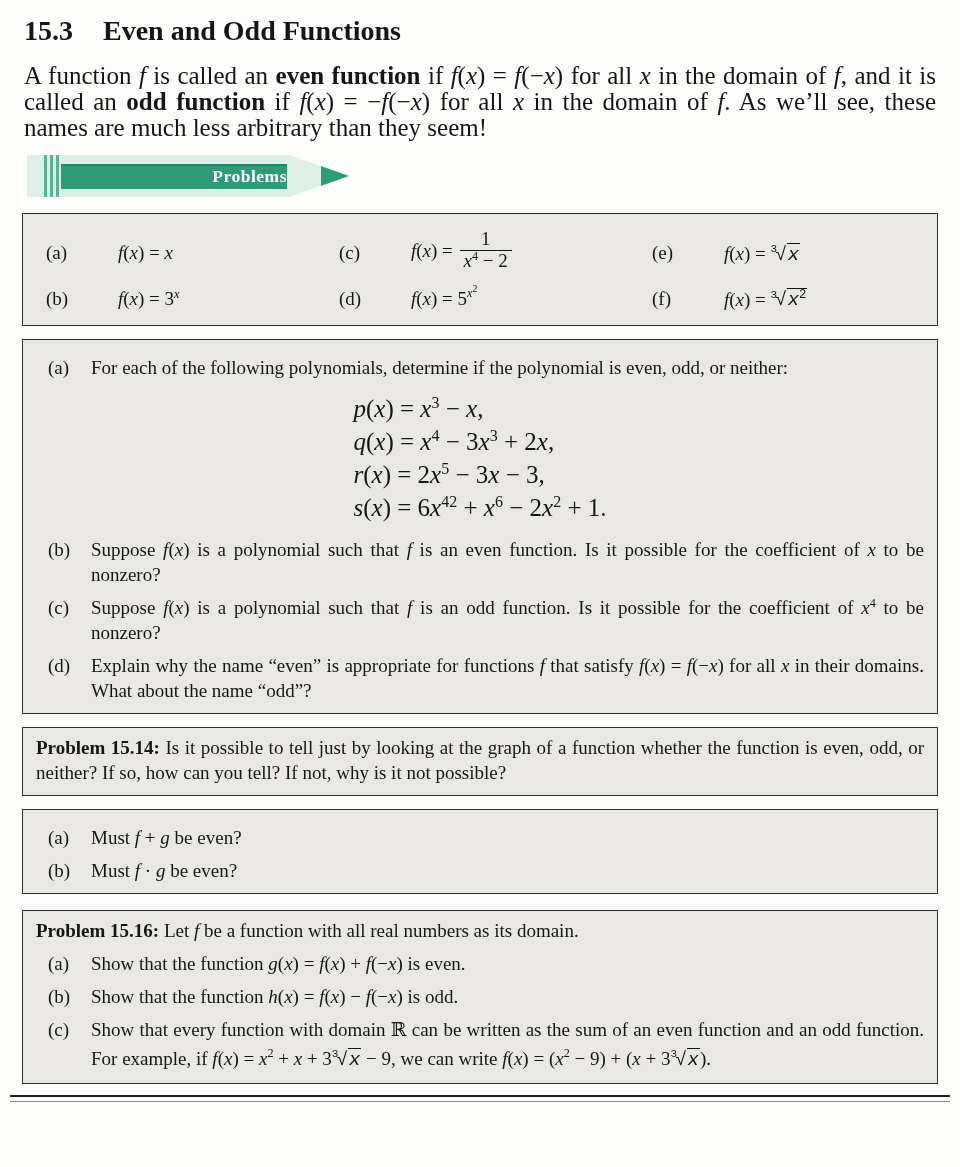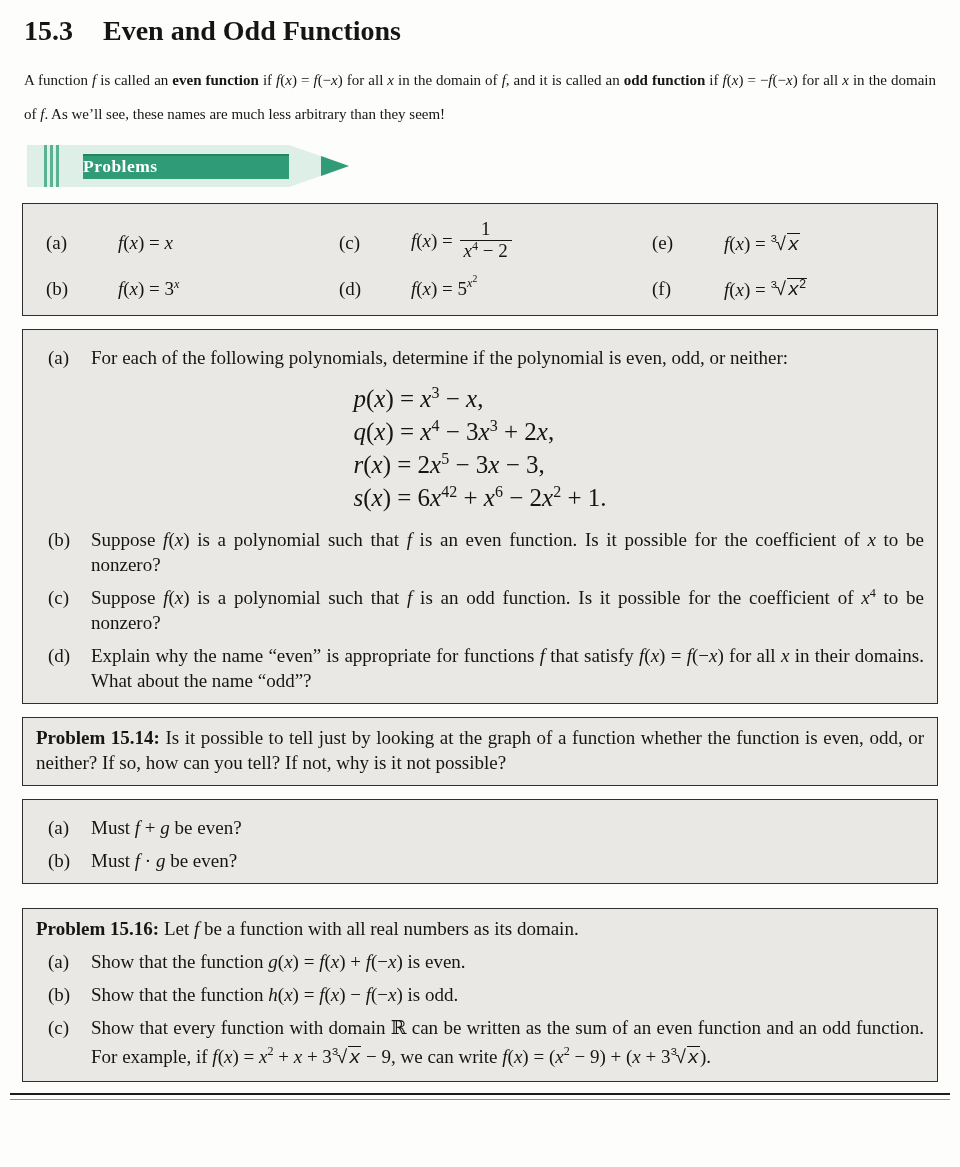--- a/index.html
+++ b/index.html
@@ -16,48 +16,47 @@
     --box-border:#2f2f2f;
     --ink:#151515;
   }
   .page{padding:6px 22px 0 22px;}
 
   
   .heading{margin:8px 2px 0 2px;font-size:28px;line-height:34px;font-weight:700;}
   .sec-title{margin-left:30px;}
 
   
-  .intro{margin:15px 2px 0 2px;font-size:15px;line-height:34px;text-align:justify;}
+  .intro{margin:15px 2px 0 2px;font-size:25px;line-height:26px;text-align:justify;}
 
   
   .banner{position:relative;height:48px;margin:11px 0 0 5px;width:336px;}
   .pencil-body{position:absolute;left:0;top:3px;width:262px;height:42px;background:var(--pencil-light,#ddefe6);}
   .pencil-stripe{position:absolute;top:3px;height:42px;width:3px;background:var(--pencil-dark,#2f9c77);opacity:.75;}
   .st1{left:17px;} .st2{left:23px;} .st3{left:29px;}
   .pencil-band{
     position:absolute;left:34px;top:12px;width:226px;height:25px;
     background:var(--pencil-dark,#2f9c77);
     color:#fff;font-weight:700;font-size:17.5px;line-height:25px;
-    text-align:left;letter-spacing:.5px;
+    text-align:right;letter-spacing:.5px;
     box-shadow:0 2px 0 rgba(0,60,40,.25) inset;
-    margin-left:22px;
   }
   .pencil-cone{position:absolute;left:262px;top:3px;width:60px;height:42px;background:var(--pencil-light,#ddefe6);
     clip-path:polygon(0 0,100% 50%,0 100%);}
   .pencil-lead{position:absolute;left:294px;top:14px;width:28px;height:20px;background:var(--pencil-dark,#2f9c77);
     clip-path:polygon(0 0,100% 50%,0 100%);}
 
   
   .pbox{
     border:1.6px solid var(--box-border,#2f2f2f);
     background:var(--box-bg,#e9e8e4);
     margin:13px 0 0 0;
     padding:7px 13px 10px 13px;
   }
-  .pbox.gap-lg{margin-top:24px;}
+  .pbox.gap-lg{margin-top:16px;}
   .ptitle-line{margin:0;text-align:justify;}
   .ptitle{font-weight:700;}
 
   
   .fn-grid{display:grid;grid-template-columns:293px 313px 1fr;row-gap:9px;align-items:center;
     margin:10px 0 2px 0;padding-left:10px;}
   .fn-cell{display:flex;align-items:center;}
   .fn-label{flex:0 0 72px;}
   .fn-expr{white-space:nowrap;}
 

